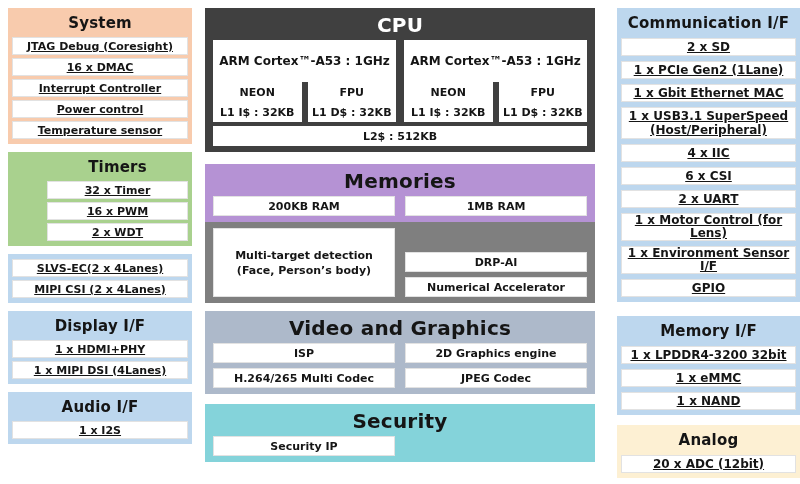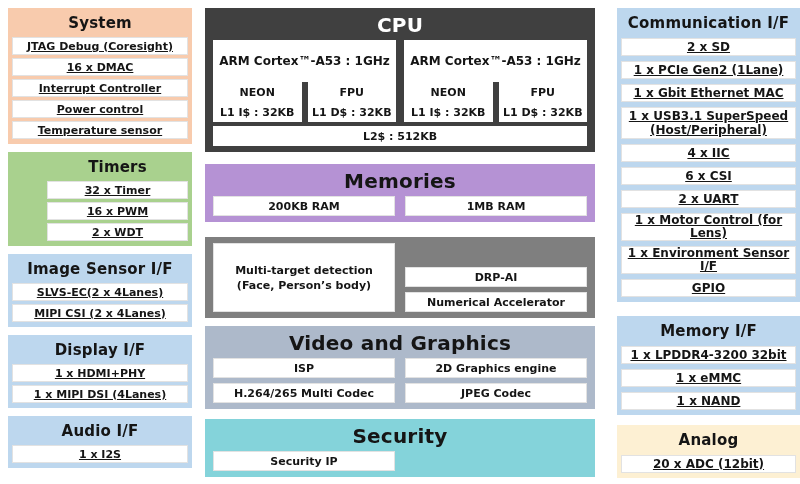--- a/index.html
+++ b/index.html
@@ -55,21 +55,21 @@
   .block-cpu{margin-bottom:12px;}
   .block-cpu h2{color:#ffffff;font-size:16px;}
   .block-cpu .item{border:none;min-height:20px;}
   .cpu-cores{display:flex;gap:8px;margin-bottom:4px;}
   .core{flex:1;display:flex;flex-direction:column;}
   .core .arm{min-height:42px;font-size:12px;}
   .core .row{display:flex;gap:6px;}
   .core .row .item{flex:1;}
   .l2{min-height:20px;}
 
-  .block-memories{margin-bottom:15px;}
+  .block-memories{margin-bottom:0;}
   .block-sensing{margin-bottom:8px;}
   .block-video{margin-bottom:10px;}
   .row2{display:flex;gap:10px;}
   .row2 .item{flex:1;min-height:20px;}
   .grid2{display:grid;grid-template-columns:1fr 1fr;gap:5px 10px;}
   .grid2 .item{min-height:20px;}
   .sensing-grid{display:grid;grid-template-columns:1fr 1fr;gap:5px 10px;}
   .sg-left{display:flex;flex-direction:column;gap:5px;margin-top:24px;}
   .sg-left .item{flex:1;min-height:20px;}
   .multi{grid-row:1 / span 1;line-height:15px;}
@@ -95,21 +95,20 @@
     <section class="block green">
       <h2>Timers</h2>
       <div class="items">
         <div class="item">32 x Timer</div>
         <div class="item">16 x PWM</div>
         <div class="item">2 x WDT</div>
       </div>
     </section>
 
     <section class="block blue">
-      <h2>Image Sensor I/F</h2>
       <div class="items">
         <div class="item">SLVS-EC(2 x 4Lanes)</div>
         <div class="item">MIPI CSI (2 x 4Lanes)</div>
       </div>
     </section>
 
     <section class="block blue">
       <h2>Display I/F</h2>
       <div class="items">
         <div class="item">1 x HDMI+PHY</div>

